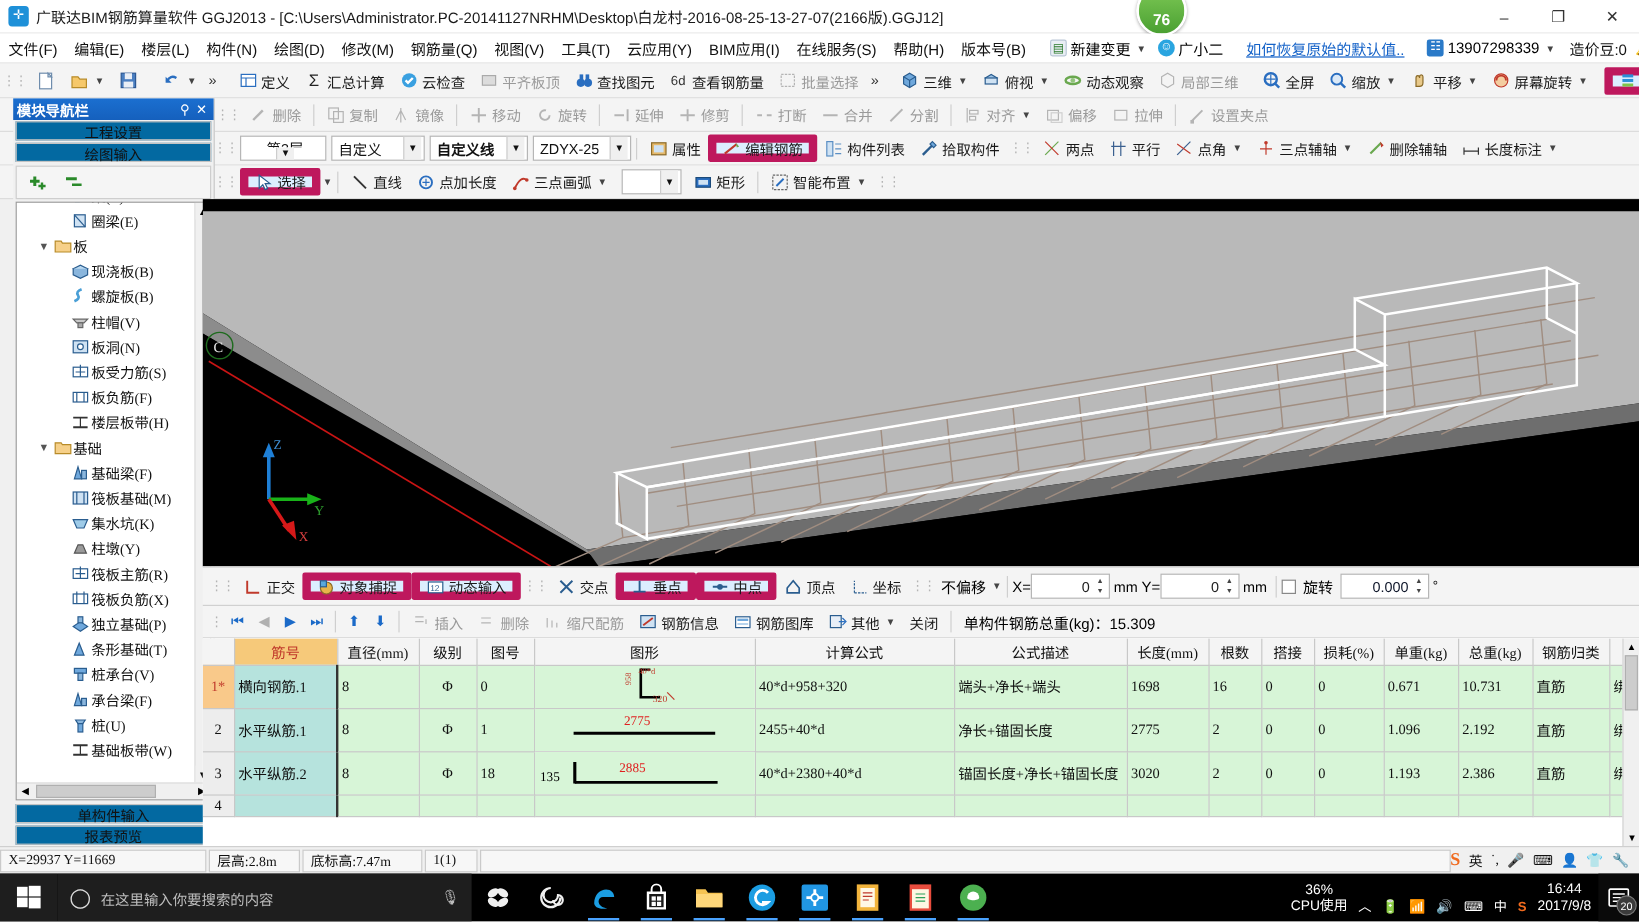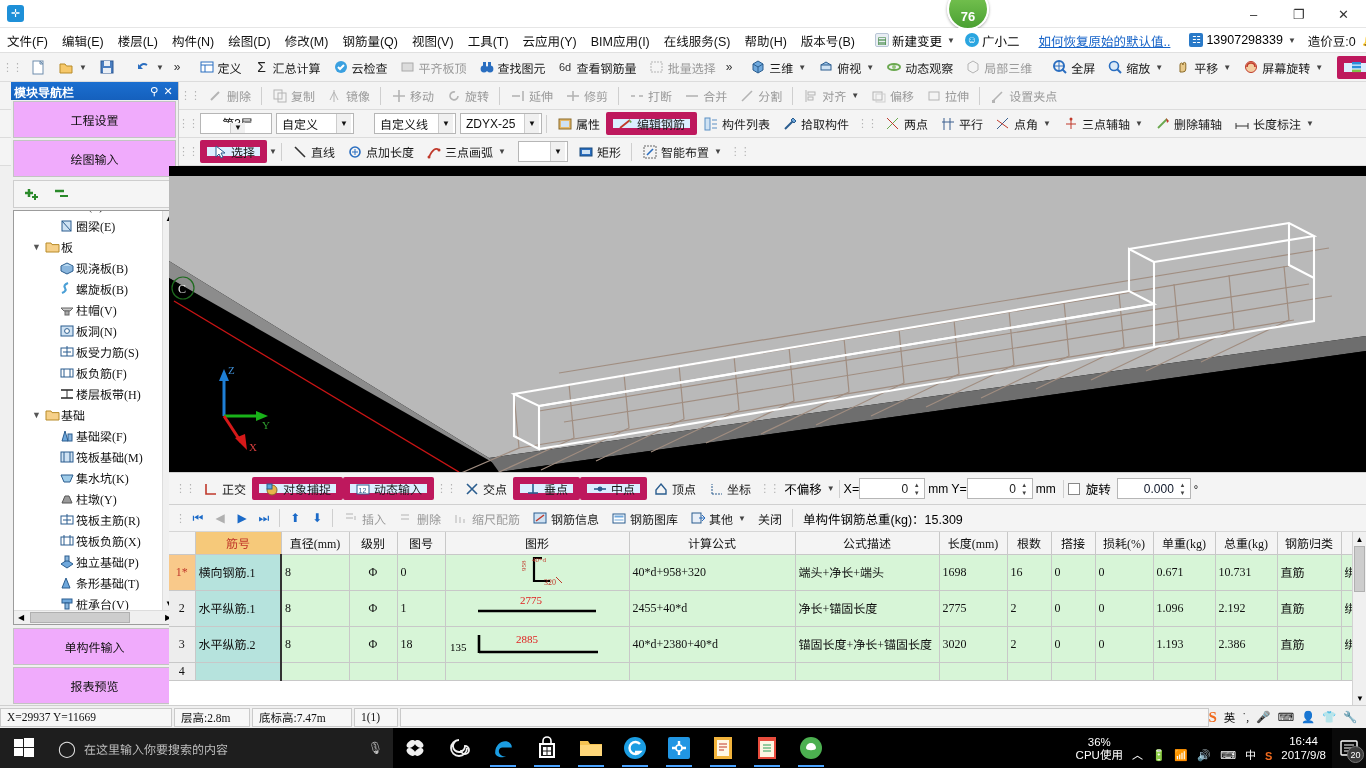--- a/index.html
+++ b/index.html
@@ -101,21 +101,21 @@
     background: #f0f0f0; border-right: 1px solid #c8c8c8;
     display: flex; flex-direction: column;
   }
   .sb-title {
     height: 18px; background: linear-gradient(#1b6fd0, #1560bd); color: #fff;
     display: flex; align-items: center; padding: 0 3px; font-size: 12px; font-weight: bold;
   }
   .sb-title .t { flex: 1; }
   .sb-title .b { width: 14px; text-align: center; font-size: 11px; }
   .sb-btn {
-    height: 37px; margin: 1px 2px; background: #f0abfc; border: 1px solid #c3c3c3;
+    height: 16px; margin: 1px 2px; background: #0369a1; border: 1px solid #c3c3c3;
     display: flex; align-items: center; justify-content: center; font-size: 12px; color: #111;
   }
   .sb-tools {
     height: 28px; margin: 2px; background: #f5f5f5; border: 1px solid #cecece;
     display: flex; align-items: center; gap: 10px; padding-left: 8px;
   }
   .tree-wrap {
     flex: 1; margin: 0 2px; background: #fff; border: 1px solid #9c9c9c;
     position: relative; overflow: hidden;
   }
@@ -252,20 +252,21 @@
     justify-content: center; border: 1px solid #777;
   }
 </style>
 </head>
 <body>
 
 <div class="app">
 
   <div class="titlebar">
     <div class="title-icon">✛</div>
+    <div class="title-text">广联达BIM钢筋算量软件 GGJ2013 - [C:\Users\Administrator.PC-20141127NRHM\Desktop\白龙村-2016-08-25-13-27-07(2166版).GGJ12]</div>
     <div class="green-badge">76</div>
     <div class="win-btns">
       <div class="win-btn">–</div>
       <div class="win-btn">❐</div>
       <div class="win-btn close">✕</div>
     </div>
   </div>
 
   <div class="menubar">
     <div class="menu-item">文件(F)</div>
@@ -632,21 +633,21 @@
   <div class="toolrow tr3">
     <span class="dots">⋮⋮</span>
     <div class="combo" style="min-width:72px;flex-direction:column;">
       <span class="cv">第3层</span>
       <span class="cb">▼</span>
     </div>
     <div class="combo" style="min-width:78px;margin-left:4px;">
       <span class="cv">自定义</span>
       <span class="cb">▼</span>
     </div>
-    <div class="combo" style="min-width:82px;margin-left:20px;">
+    <div class="combo" style="min-width:82px;margin-left:4px;font-weight:bold;">
       <span class="cv">自定义线</span>
       <span class="cb">▼</span>
     </div>
     <div class="combo" style="min-width:82px;margin-left:4px;">
       <span class="cv">ZDYX-25</span>
       <span class="cb">▼</span>
     </div>
     <span class="tb-sep"></span>
     <div class="tb">
       <span class="ico">

